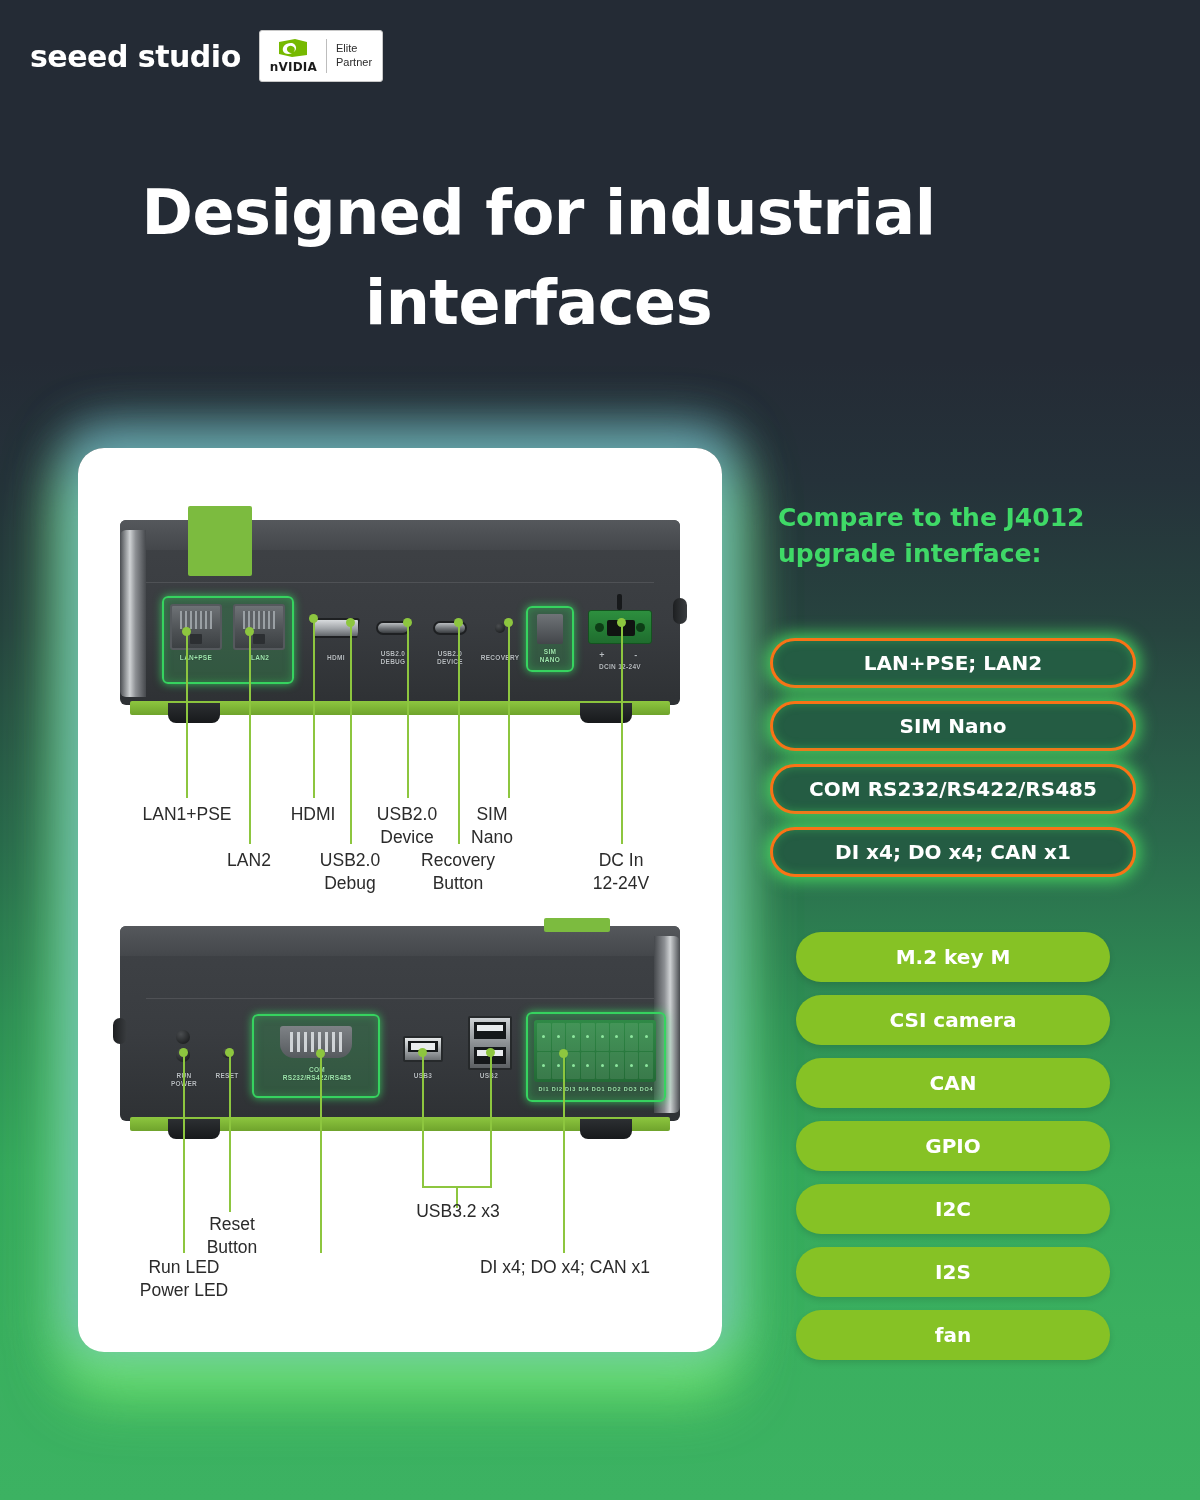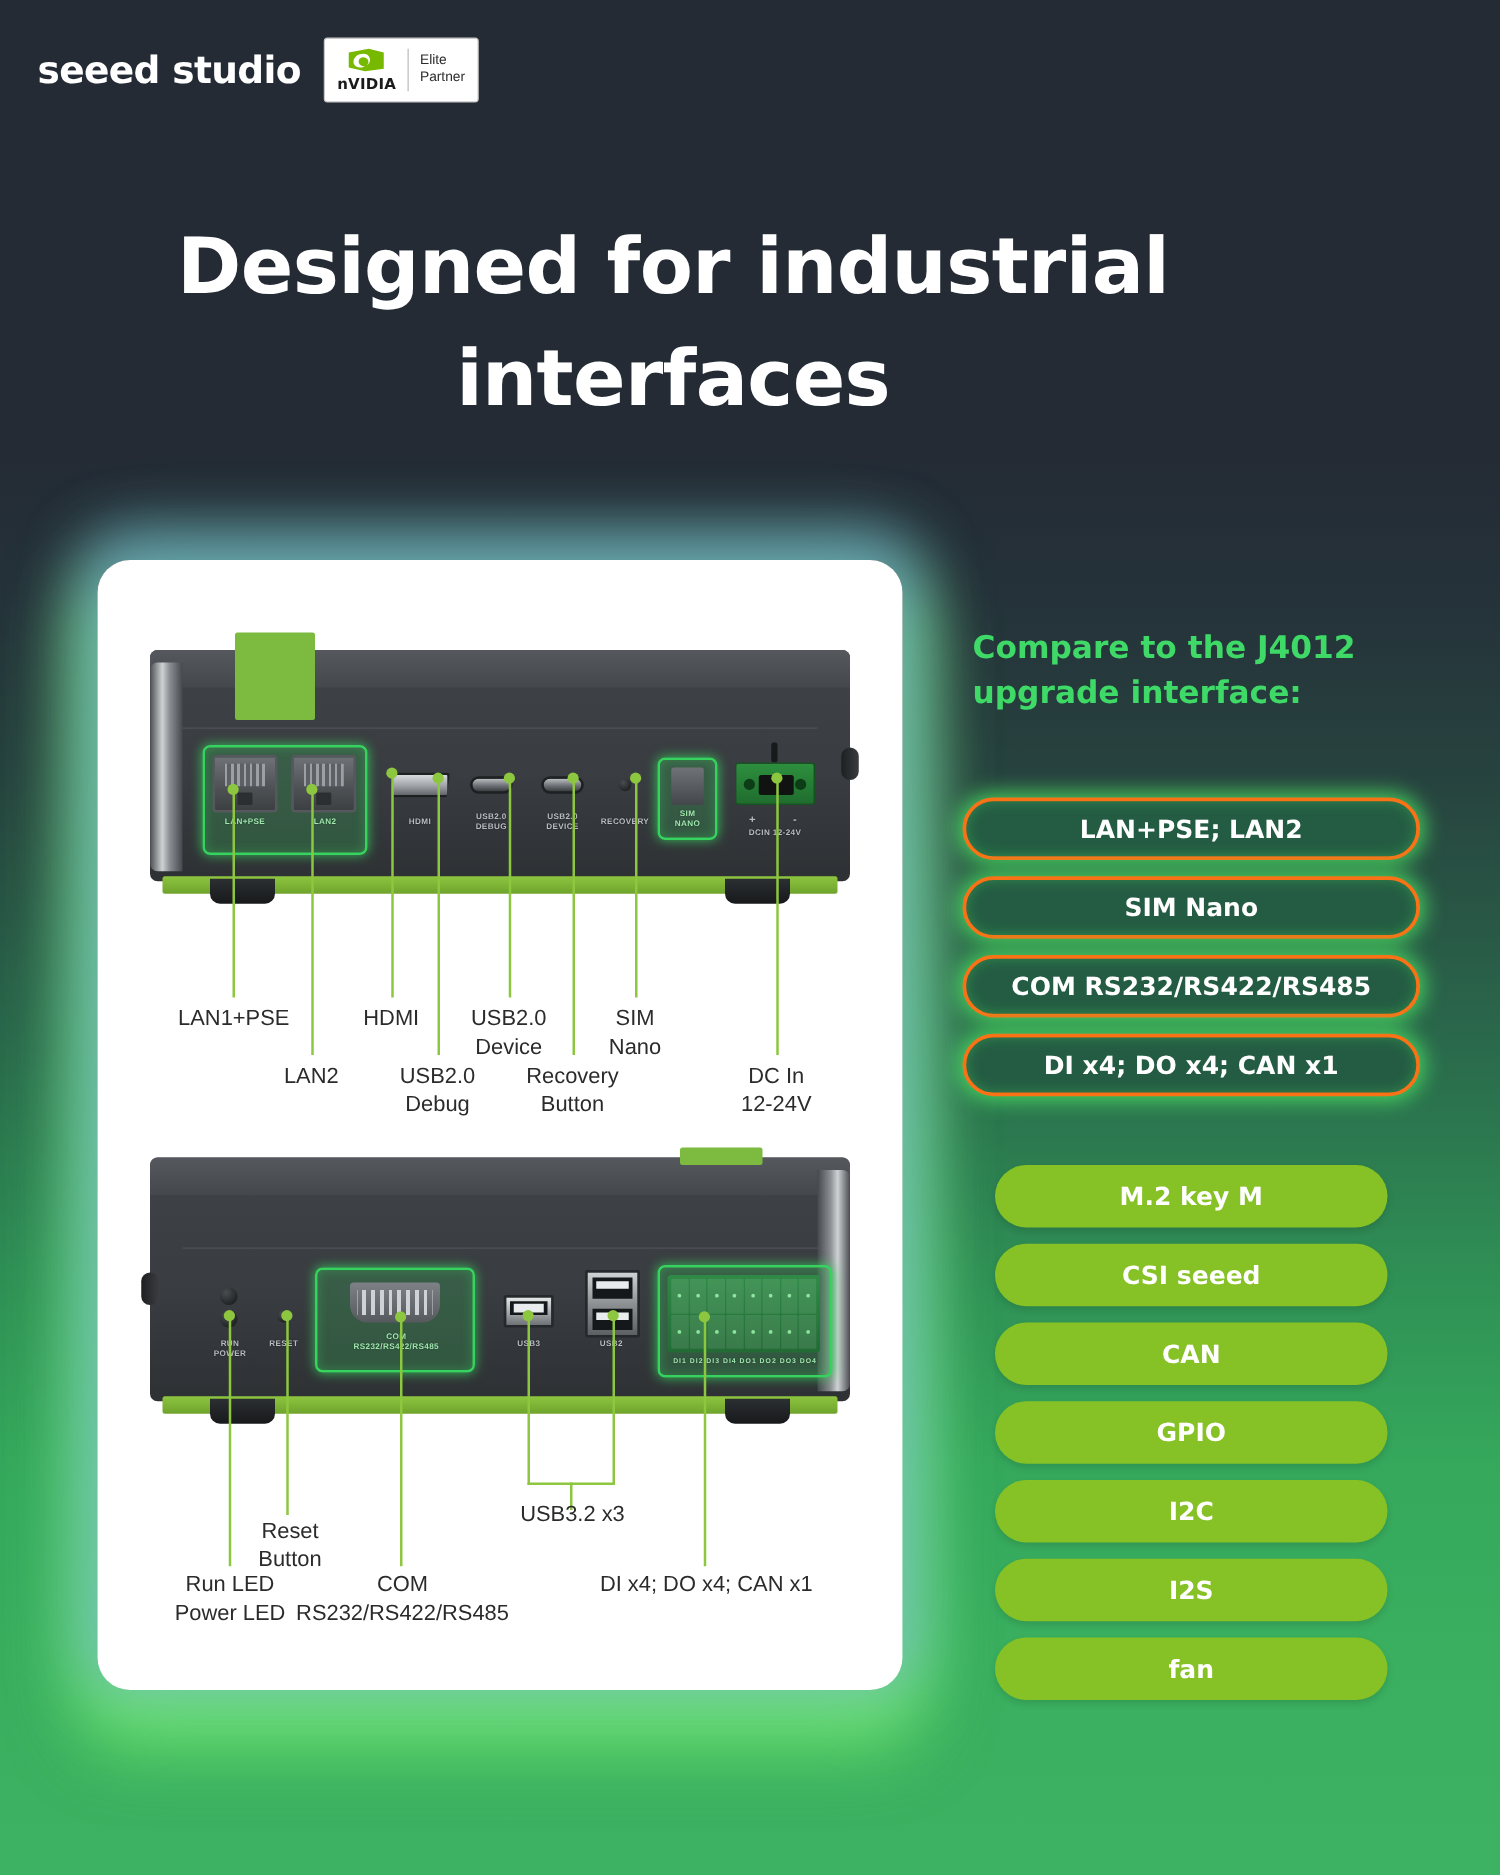--- a/index.html
+++ b/index.html
@@ -311,21 +311,21 @@
 
   <div class="callout" style="left:38px; top:355px; width:142px;">LAN1+PSE</div>
   <div class="callout" style="left:118px; top:401px; width:106px;">LAN2</div>
   <div class="callout" style="left:182px; top:355px; width:106px;">HDMI</div>
   <div class="callout" style="left:222px; top:401px; width:100px;">USB2.0
 Debug</div>
   <div class="callout" style="left:279px; top:355px; width:100px;">USB2.0
 Device</div>
   <div class="callout" style="left:328px; top:401px; width:104px;">Recovery
 Button</div>
-  <div class="callout" style="left:392px; top:355px; width:76px;">SIM
+  <div class="callout" style="left:376px; top:355px; width:76px;">SIM
 Nano</div>
   <div class="callout" style="left:497px; top:401px; width:92px;">DC In
 12-24V</div>
 
   <div class="device" style="left:42px; top:478px; width:560px; height:195px;">
     <div class="dev-body"></div>
     <div class="dev-top"></div>
     <div class="green-tab" style="right:70px; top:-8px; width:66px; height:14px;"></div>
     <div class="dev-side-r"></div>
     <div class="dev-seam" style="top:72px;"></div>
@@ -394,22 +394,20 @@
   <div class="leader" style="left:412px; top:605px; height:135px;"></div>
   <div class="leader" style="left:344px; top:738px; width:70px; height:2px;"></div>
   <div class="leader" style="left:378px; top:738px; height:22px;"></div>
   <div class="dot" style="left:481px; top:601px;"></div>
   <div class="leader" style="left:485px; top:606px; height:199px;"></div>
 
   <div class="callout" style="left:38px; top:808px; width:136px;">Run LED
 Power LED</div>
   <div class="callout" style="left:112px; top:765px; width:84px;">Reset
 Button</div>
-  <div class="callout" style="left:152px; top:808px; width:184px;">COM
-RS232/RS422/RS485</div>
   <div class="callout" style="left:316px; top:752px; width:128px;">USB3.2 x3</div>
   <div class="callout" style="left:394px; top:808px; width:186px;">DI x4; DO x4; CAN x1</div>
 </div>
 
 <div class="compare-head" style="white-space:pre-line">Compare to the J4012
 upgrade interface:</div>
 
 <div class="pill outline" style="top:638px;">
   <span>LAN+PSE; LAN2</span>
 </div>
@@ -420,21 +418,21 @@
   <span>COM RS232/RS422/RS485</span>
 </div>
 <div class="pill outline" style="top:827px;">
   <span>DI x4; DO x4; CAN x1</span>
 </div>
 
 <div class="pill solid" style="left:796px; width:314px; top:932px;">
   <span>M.2 key M</span>
 </div>
 <div class="pill solid" style="left:796px; width:314px; top:995px;">
-  <span>CSI seeed</span>
+  <span>CSI camera</span>
 </div>
 <div class="pill solid" style="left:796px; width:314px; top:1058px;">
   <span>CAN</span>
 </div>
 <div class="pill solid" style="left:796px; width:314px; top:1121px;">
   <span>GPIO</span>
 </div>
 <div class="pill solid" style="left:796px; width:314px; top:1184px;">
   <span>I2C</span>
 </div>

